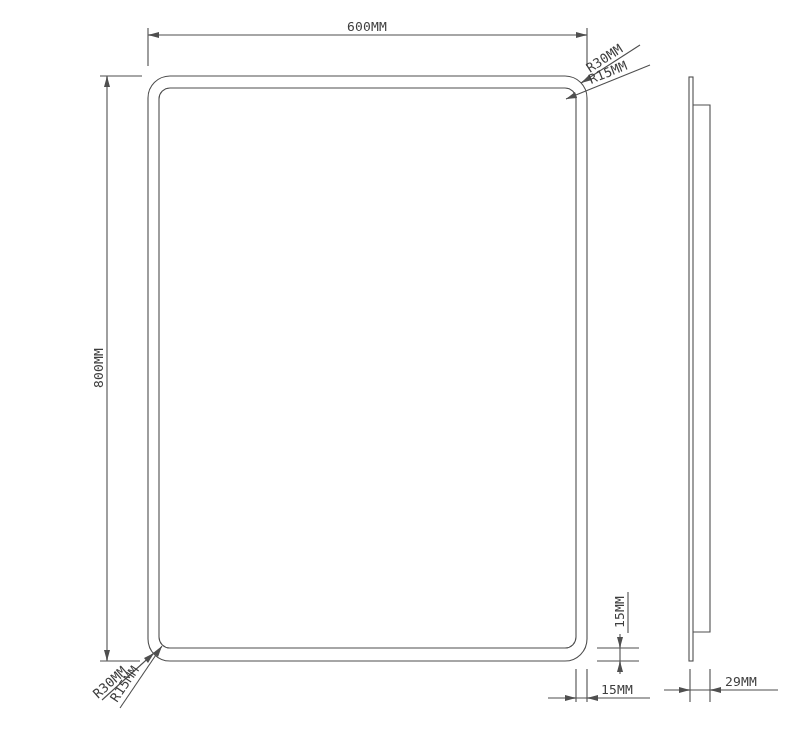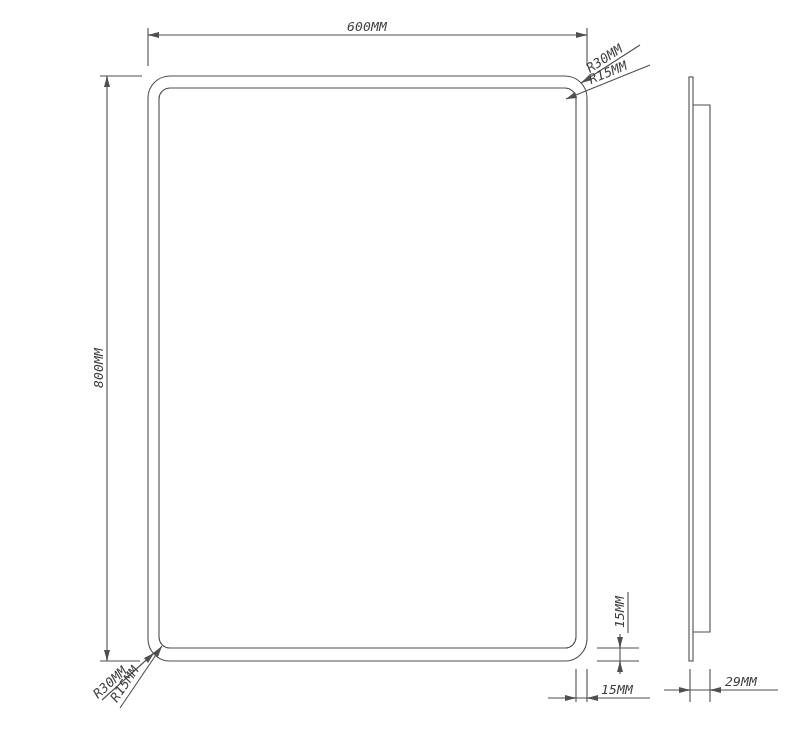--- a/index.html
+++ b/index.html
@@ -6,21 +6,20 @@
     margin: 0;
     padding: 0;
     background: #ffffff;
   }
   .canvas {
     position: relative;
     width: 800px;
     height: 739px;
     background: #ffffff;
     overflow: hidden;
-    font-style: italic;
   }
   svg text {
     font-family: "DejaVu Sans Mono", "Liberation Mono", monospace;
     font-size: 13px;
     letter-spacing: 0.2px;
   }
 </style>
 </head>
 <body>
 

